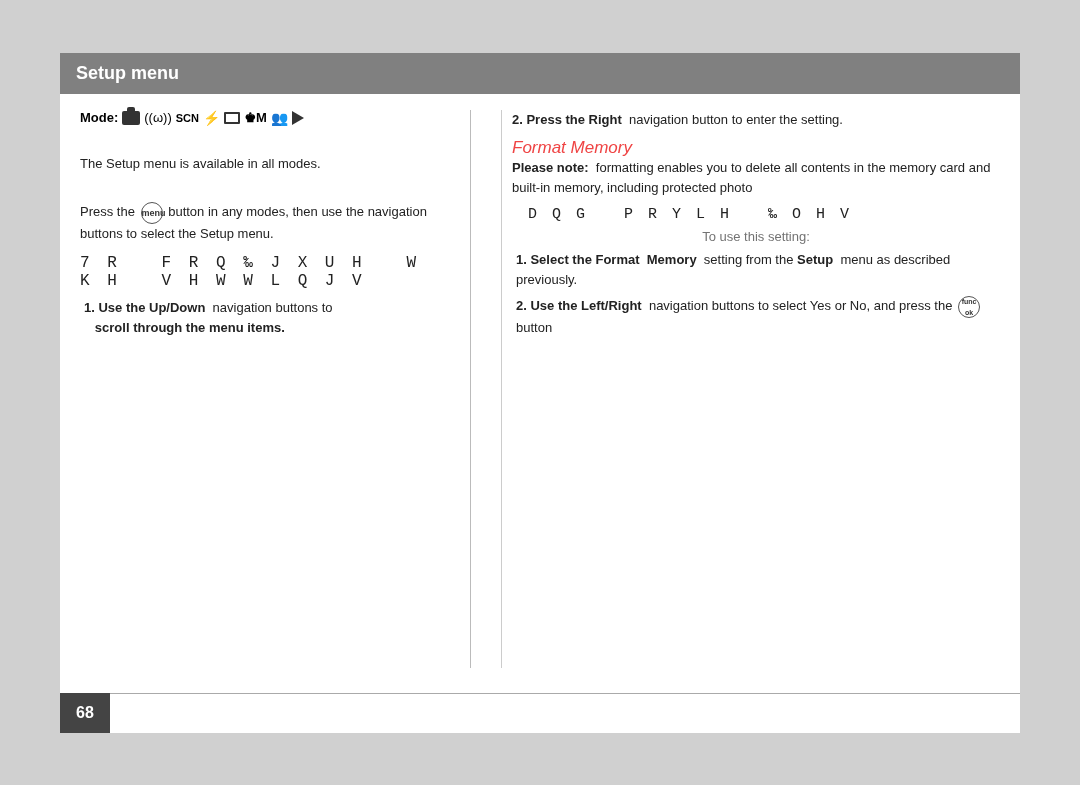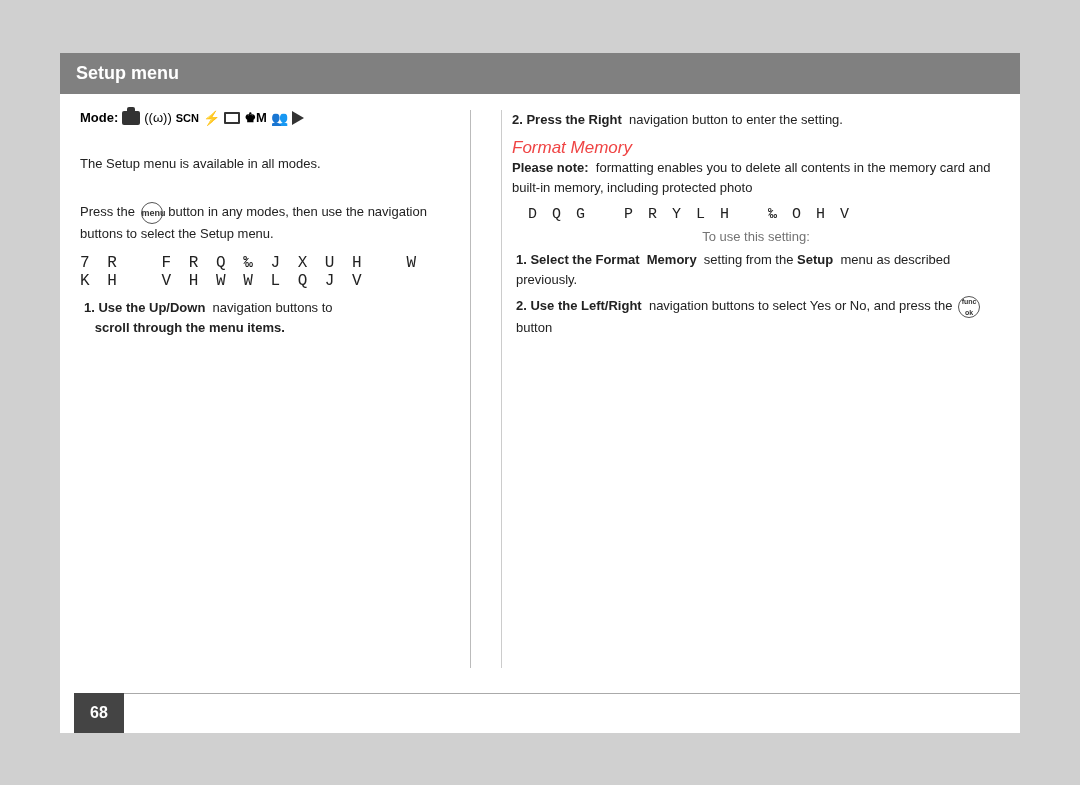--- a/index.html
+++ b/index.html
@@ -169,21 +169,21 @@
       font-size: 13px;
       line-height: 1.55;
       color: #222;
       margin-bottom: 6px;
       padding-left: 4px;
     }
 
     .page-footer {
       position: absolute;
       bottom: 0;
-      left: 14px;
+      left: 0;
       right: 0;
       height: 40px;
       display: flex;
       align-items: center;
       border-top: 1px solid #aaa;
     }
 
     .page-number-box {
       background: #444;
       color: #fff;

